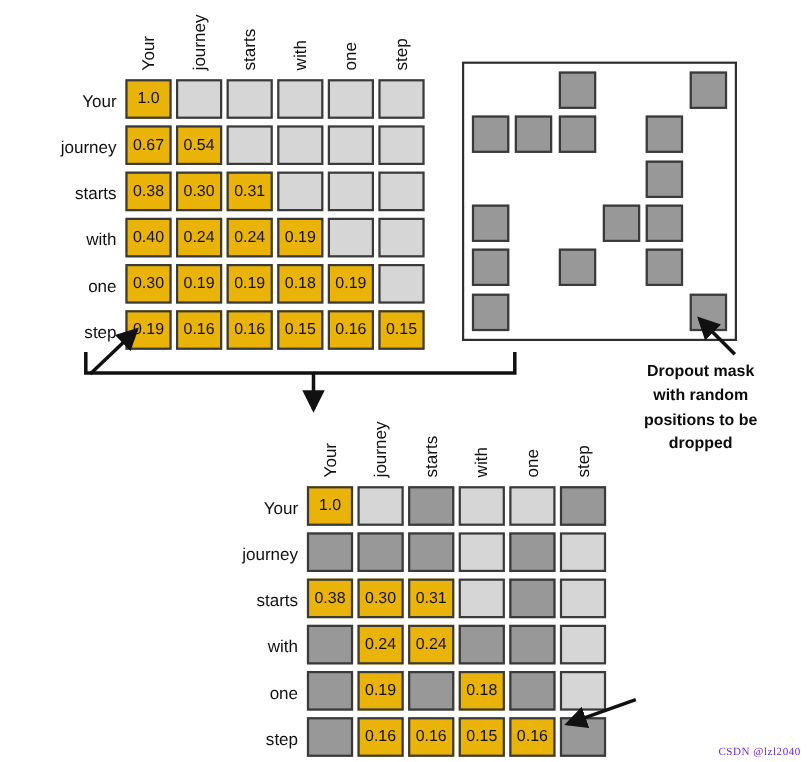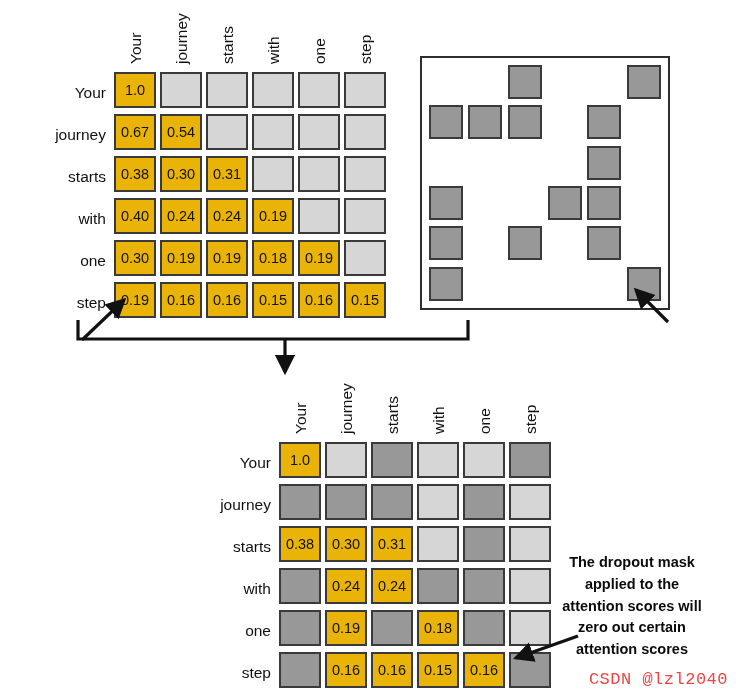--- a/index.html
+++ b/index.html
@@ -83,24 +83,24 @@
     font-size: 14.5px;
     line-height: 1.5;
     color: #0b0b0b;
     text-align: center;
     font-family: "Liberation Sans", sans-serif;
   }
 
   .watermark {
     position: absolute;
     right: 8px; bottom: 4px;
-    font-size: 17px;
-    color: #ef4444;
+    font-size: 10px;
+    color: #6d28d9;
     letter-spacing: 0.5px;
-    font-family: Liberation Mono, monospace;
+    font-family: Liberation Serif, serif;
   }
 
   svg.overlay {
     position: absolute; inset: 0;
     width: 736px; height: 693px;
     pointer-events: none;
   }
 </style>
 </head>
 <body>
@@ -394,21 +394,20 @@
     <path d="M78,320 L78,339 L468,339 L468,320" fill="none" stroke="#111" stroke-width="3.2"></path>
 
     <line x1="285" y1="339" x2="285" y2="372" stroke="#111" stroke-width="3.2" marker-end="url(#arrowhead)"></line>
 
     <line x1="668" y1="322" x2="636" y2="290" stroke="#111" stroke-width="3.2" marker-end="url(#arrowhead)"></line>
 
     <line x1="578" y1="636" x2="516" y2="658" stroke="#111" stroke-width="3.2" marker-end="url(#arrowhead)"></line>
   </svg>
 
 
-
-  <div class="annot" style="left:534px; top:552px; width:196px; white-space:pre-line;">The dropout mask
-applied to the
-attention scores will
-zero out certain
-attention scores</div>
+  <div class="annot" style="left:548px; top:328px; width:178px; white-space:pre-line;">Dropout mask
+with random
+positions to be
+dropped</div>
+
 
   <div class="watermark">CSDN @lzl2040</div>
 </div>
 
 </body></html>

